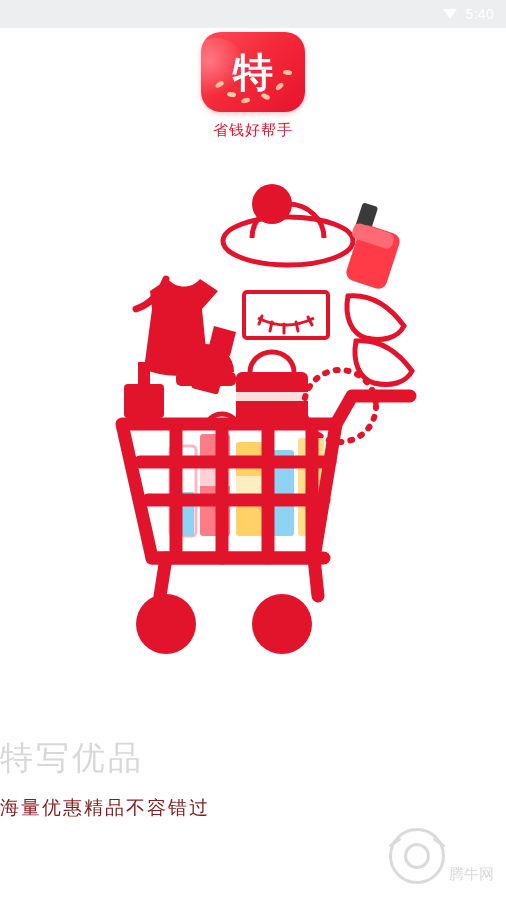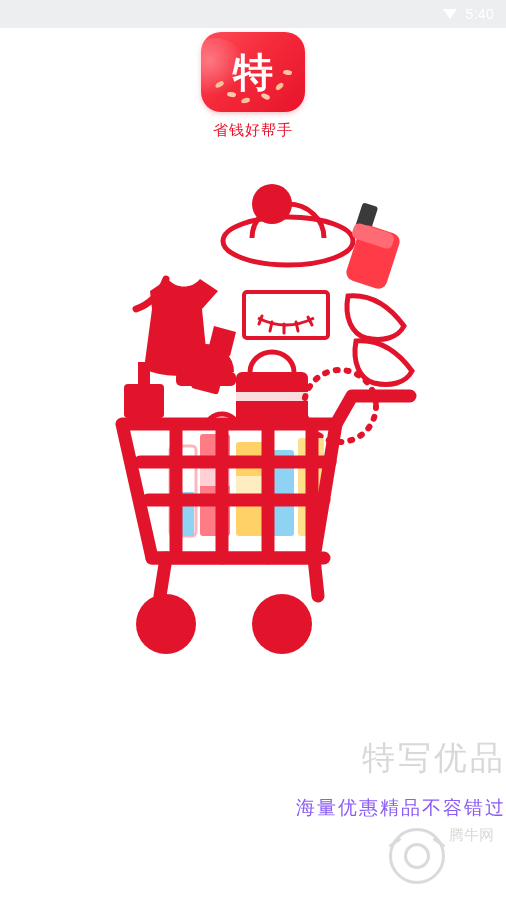--- a/index.html
+++ b/index.html
@@ -118,44 +118,44 @@
     height: 520px;
   }
   .art svg { display: block; }
 
   
   .titles {
     position: absolute;
     top: 736px;
     left: 0;
     width: 506px;
-    text-align: right;
+    text-align: left;
   }
   .app-title {
     font-family: "DejaVu Sans", sans-serif;
     font-size: 33px;
     color: #d8d8d8;
     letter-spacing: 3px;
     font-weight: normal;
   }
   .app-slogan {
     margin-top: 14px;
     font-family: "DejaVu Sans", sans-serif;
     font-size: 19px;
-    color: #8b5cf6;
+    color: #7f1d1d;
     letter-spacing: 2px;
   }
 
   
   .watermark {
     position: absolute;
     right: 8px;
     bottom: 16px;
     display: flex;
-    align-items: flex-start;
+    align-items: flex-end;
     opacity: .55;
   }
   .wm-logo {
     position: relative;
     width: 56px; height: 56px;
     border-radius: 50%;
     border: 3px solid #bdbdbd;
     box-sizing: border-box;
     margin-right: 4px;
   }

